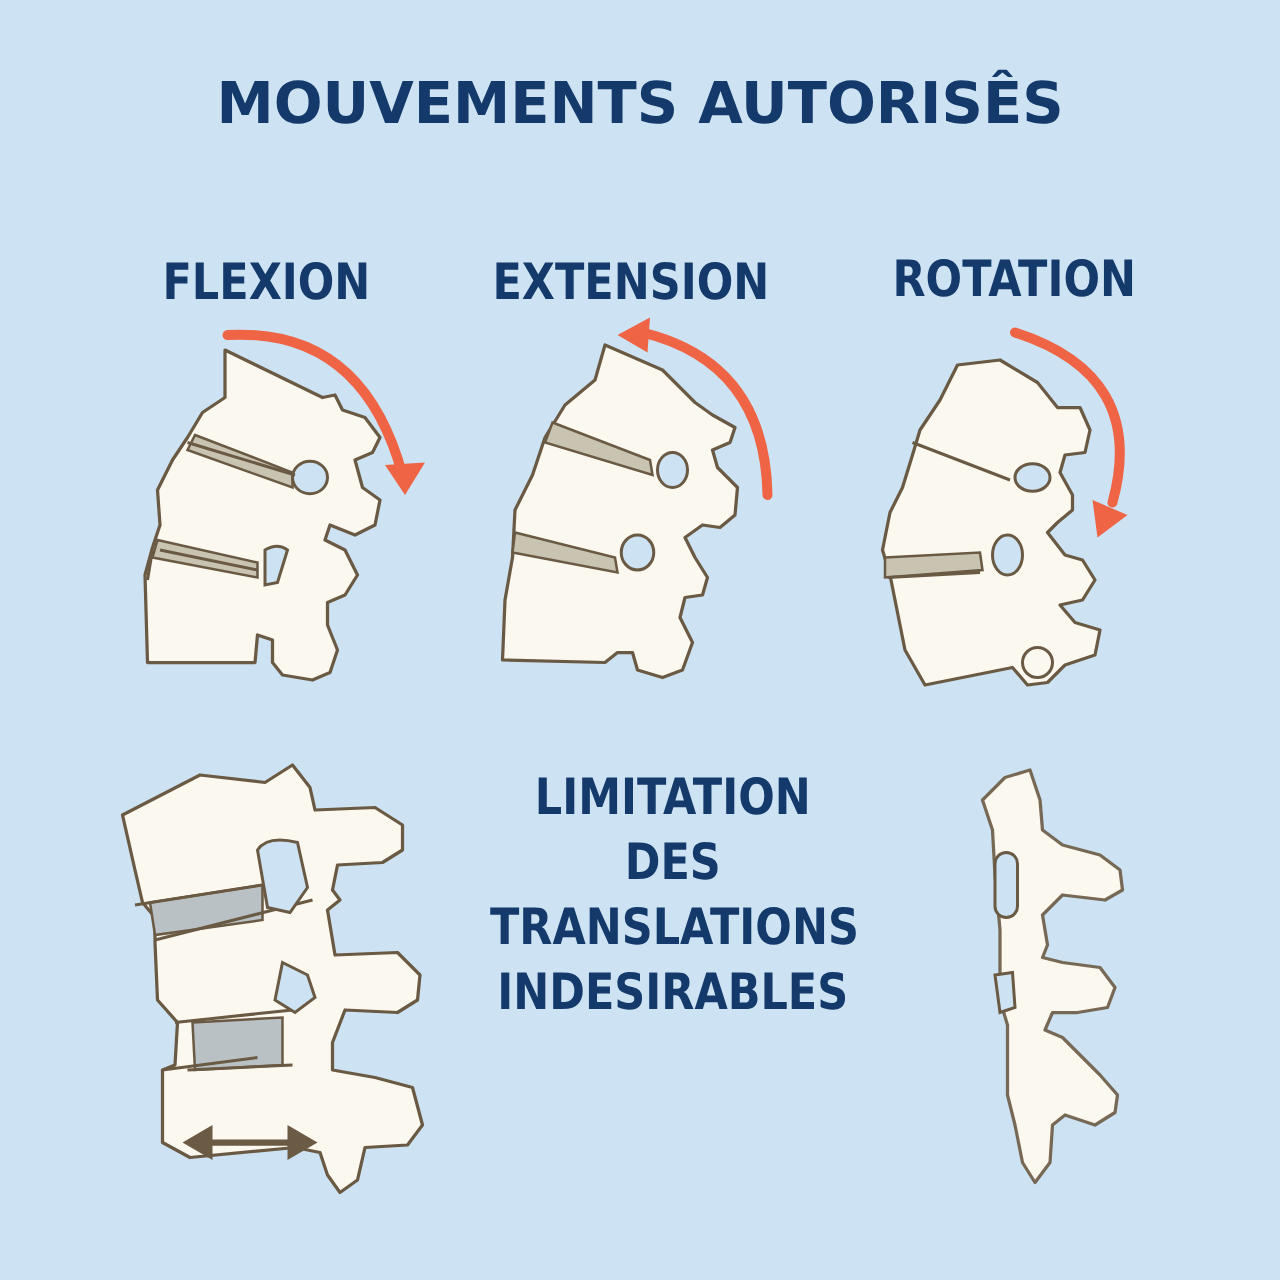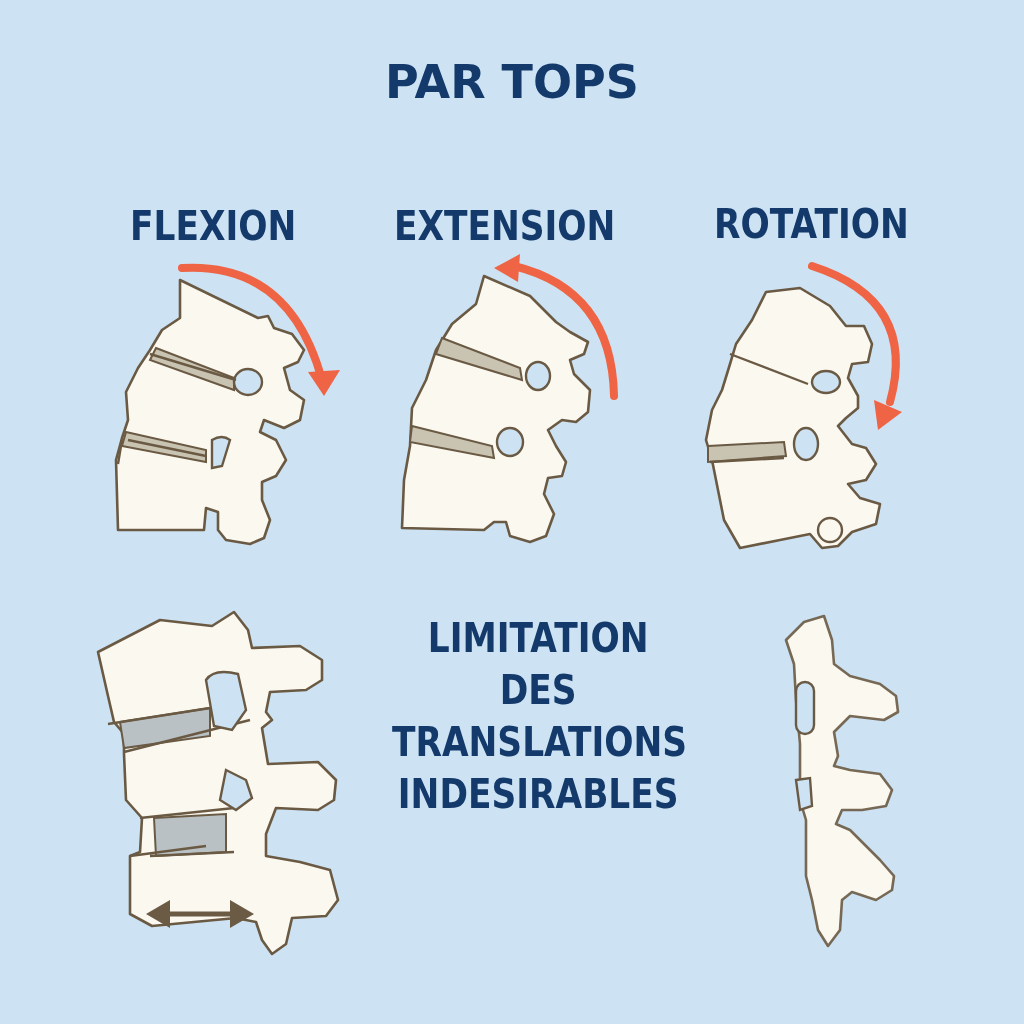--- a/index.html
+++ b/index.html
@@ -32,21 +32,21 @@
   .disc { fill: #c9c3b2; stroke: #6a5a44; stroke-width: 2; }
   .disc-grey { fill: #b9c1c5; stroke: #6a5a44; stroke-width: 2; }
   .hole { fill: #cde3f3; stroke: #6a5a44; stroke-width: 2.4; }
   .arrow { fill: none; stroke: #ef6445; stroke-width: 8; stroke-linecap: round; }
   .arrowhead { fill: #ef6445; }
 </style>
 </head>
 <body>
 
 <div class="title">
-  <div>PAR TOPS</div>
+  <div>MOUVEMENTS AUTORISÊS</div>
 </div>
 
 <div class="label" style="left:130px; top:204px;">FLEXION</div>
 <div class="label" style="left:394px; top:204px;">EXTENSION</div>
 <div class="label" style="left:714px; top:202px;">ROTATION</div>
 
 <svg style="left:0;top:0;" width="1024" height="1024">
   <g>
     <path class="arrow" d="M182 268 Q290 262 322 380"></path>
     <polygon class="arrowhead" points="308,372 340,370 324,396"></polygon>

